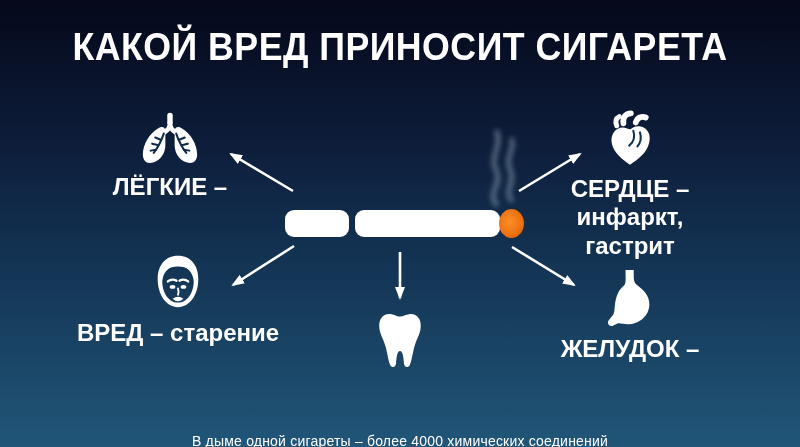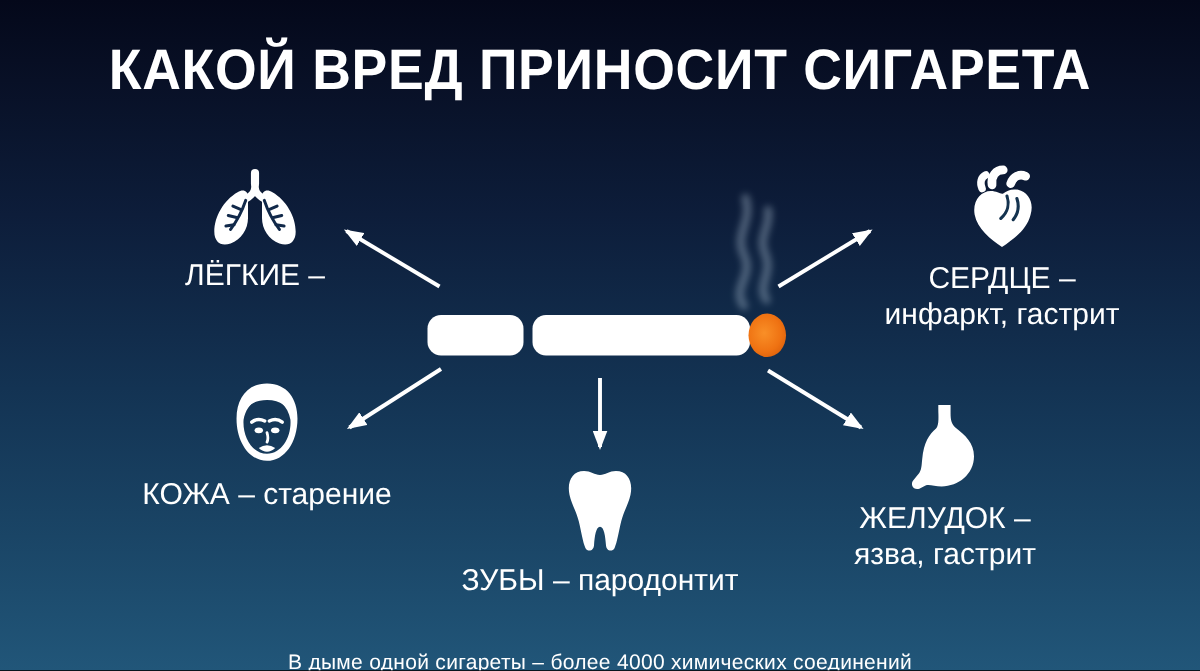--- a/index.html
+++ b/index.html
@@ -15,24 +15,24 @@
   }
   .overlay { position:absolute; inset:0; pointer-events:none; }
   
   .cig { position:absolute; left:285px; top:210px; width:240px; height:27px; }
   .cig .filter { position:absolute; left:0; top:0; width:64px; height:27px; background:#fff; border-radius:9px; }
   .cig .body   { position:absolute; left:70px; top:0; width:145px; height:27px; background:#fff; border-radius:9px; }
   .cig .tip    { position:absolute; left:214px; top:-1px; width:25px; height:29px; border-radius:50%;
                  background:radial-gradient(ellipse at 42% 45%, #f98f27 0%, #ef7212 55%, #cc5307 100%); }
   
   .item { position:absolute; display:flex; flex-direction:column; align-items:center; text-align:center; }
-  .item .label, .item .sub { font-size:20px; font-weight:400; line-height:1.18; }
+  .item .label, .item .sub { font-size:24px; font-weight:700; line-height:1.18; }
   .item .label { margin-top:7px; }
   .item-lungs   { left:95px;  top:112px; width:150px; }
-  .item-heart   { left:540px; top:110px; width:180px;margin-left:38px; }
+  .item-heart   { left:540px; top:110px; width:180px; }
   .item-skin    { left:68px;  top:254px; width:220px; }
   .item-teeth   { left:300px; top:312px; width:200px; }
   .item-stomach { left:535px; top:270px; width:190px;justify-content:flex-end; }
   .footer {
     position:absolute; top:409px; left:0; width:100%;
     text-align:center; font-size:14px; font-weight:500; letter-spacing:.2px;margin-top:24px;
   }
 </style>
 </head>
 <body>
@@ -114,37 +114,35 @@
       <path fill="#fff" d="M32,5 C18,5 9,16 9,31 C14,22 20,16 32,16 C44,16 50,22 55,31 C55,16 46,5 32,5 Z"></path>
       <g stroke="#fff" stroke-width="3" stroke-linecap="round" fill="none">
         <path d="M19,35 q5,-4 11,-1"></path>
         <path d="M34,34 q6,-3 11,1"></path>
       </g>
       <ellipse cx="25" cy="42" rx="3.6" ry="2.5" fill="#fff"></ellipse>
       <ellipse cx="39" cy="42" rx="3.6" ry="2.5" fill="#fff"></ellipse>
       <path d="M32,44 q1.5,5 0,8" stroke="#fff" stroke-width="2.4" fill="none" stroke-linecap="round"></path>
       <path fill="#fff" d="M25,57 q7,-4.5 14,0 q-7,6.5 -14,0 z"></path>
     </svg>
-    <div class="label">КОЖА – старение</div>
+    <div class="label">ВРЕД – старение</div>
   </div>
 
   <div class="item item-teeth">
     <svg viewBox="0 0 52 64" width="46" height="57">
       <path fill="#fff" d="M14,2 C5,2 1,10 3,20 C4.5,27 8,32 10,40 C12,48 13,56 15,60 C16.5,63 21,63 21.5,58
         C22,51 23,44 26,44 C29,44 30,51 30.5,58 C31,63 35.5,63 37,60 C39,56 40,48 42,40
         C44,32 47.5,27 49,20 C51,10 47,2 38,2 C33,2 30,5 26,5 C22,5 19,2 14,2 Z"></path>
     </svg>
-    <div class="label">ЗУБЫ – пародонтит</div>
   </div>
 
   <div class="item item-stomach">
     <svg viewBox="0 0 64 78" width="52" height="58">
       <path fill="#fff" d="M26,0 L37,0 L37,5 C37,12 37,16 41,20 C50,27 58,34 58,46 C58,62 44,73 29,73
         C23,73 18,71 15,72 L9,75 C4,77 0,71 4,67 L8,62 C11,59 11,54 11.5,49
         C13,33 18,26 24,21 C27,18 26,9 26,4 Z"></path>
     </svg>
     <div class="label">ЖЕЛУДОК –</div>
-    <div class="sub">язва, гастрит</div>
   </div>
 
   <div class="footer">В дыме одной сигареты – более 4000 химических соединений</div>
 
 </div>
 
 </body></html>

